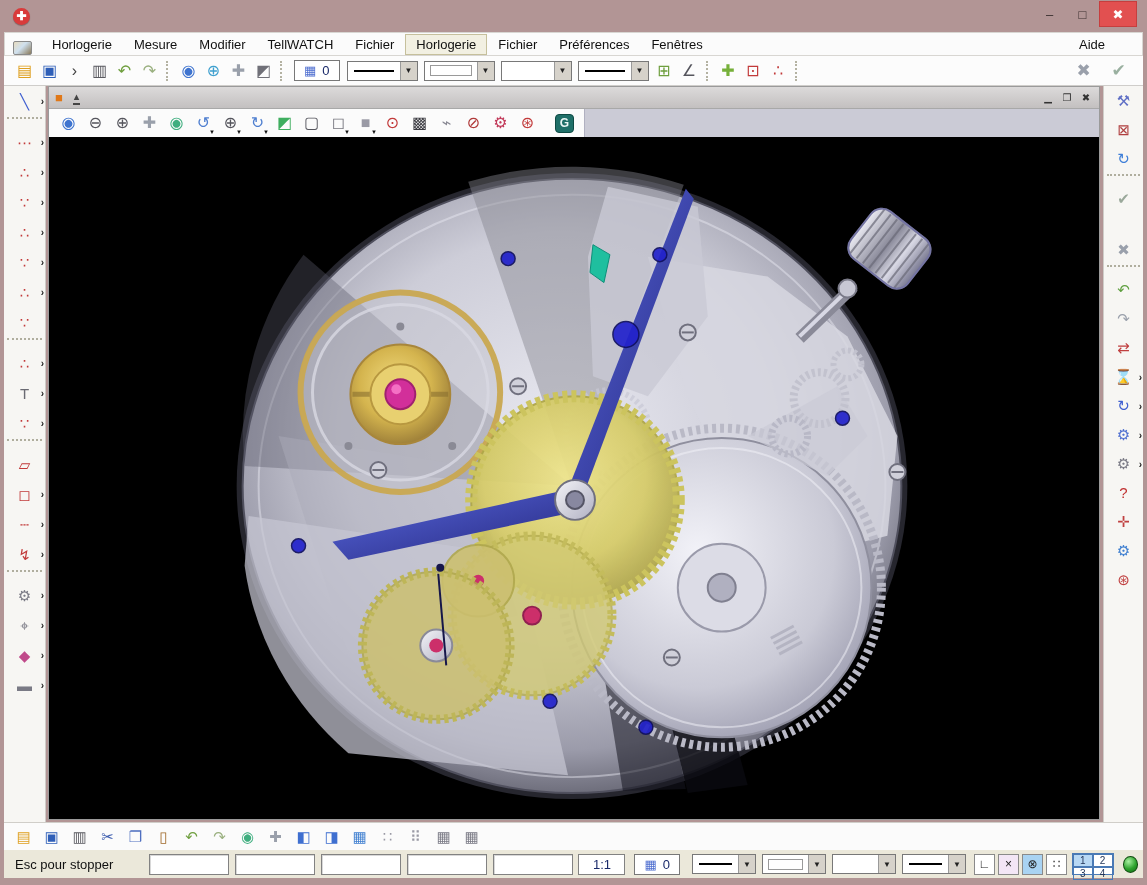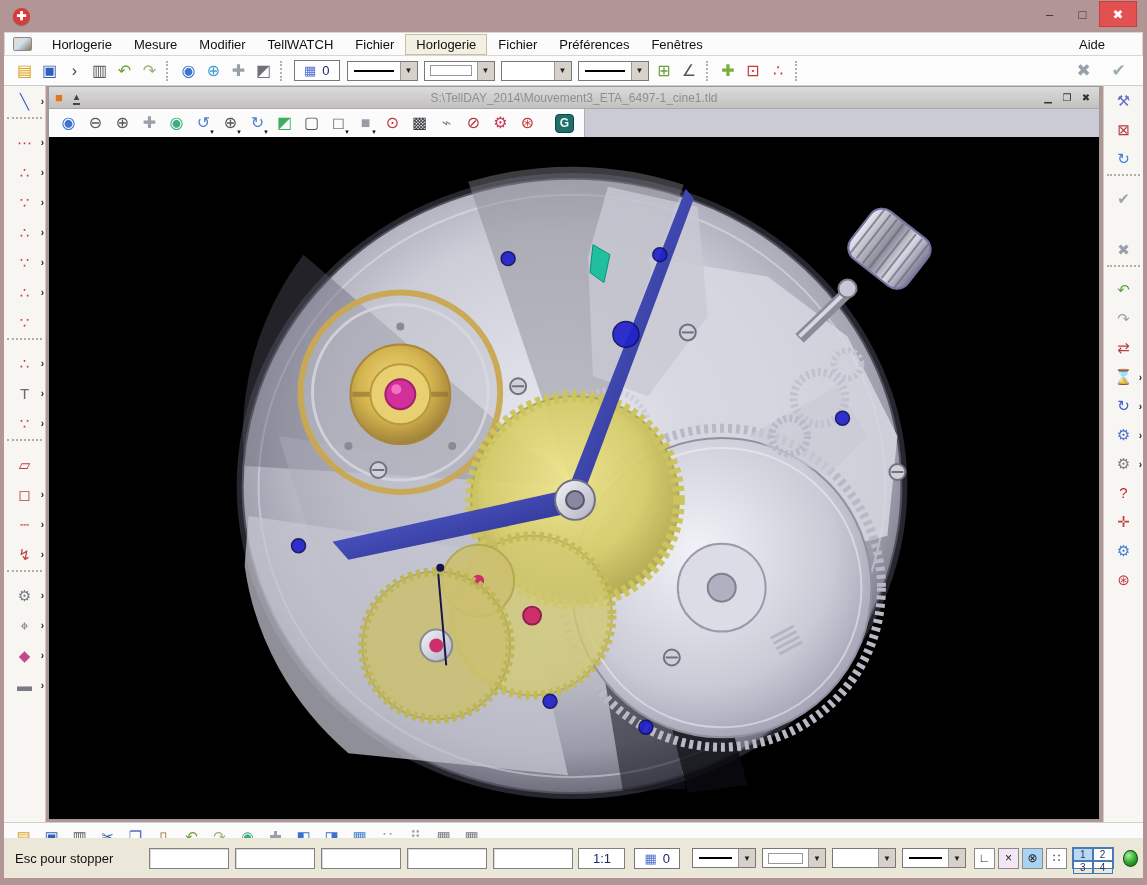--- a/index.html
+++ b/index.html
@@ -18,21 +18,21 @@
                color:#fff; font-size:12px; font-weight:bold; display:flex; align-items:center; justify-content:center;
                box-shadow:0 1px 1px rgba(0,0,0,.3); }
   .title-text { position:absolute; left:0; right:0; text-align:center; font-size:15px; color:#332b2b; white-space:pre; }
   .win-controls { margin-left:auto; display:flex; align-items:flex-start; height:100%; padding-top:1px; margin-right:10px; position:relative; z-index:2; }
   .win-btn { width:33px; height:26px; display:flex; align-items:center; justify-content:center;
              font-size:13px; color:#3a2e2e; background:transparent; border:none; }
   .win-btn.close { background:#e25050; color:#fff; width:38px; border:1px solid #c63e3e; }
 
   
   .menubar { position:absolute; top:32px; left:4px; right:4px; height:24px; background:#fbfbfb;
-             border:1px solid #d8d6d2; display:flex; align-items:center; }
+             border:1px solid #d8d6d2; display:flex; align-items:flex-end; }
   .menu-app-icon { width:19px; height:14px; margin:0 9px 0 8px;
                    background:linear-gradient(135deg,#e8dcc0 0%,#cfe0ee 45%,#8a7a5a 100%);
                    border:1px solid #8a8a8a; border-radius:2px; }
   .menu-item { padding:3px 11px; color:#101010; cursor:default; }
   .menu-item.active { background:#f2f0e2; border:1px solid #c6c09c; padding:2px 10px; }
   .menubar-right { margin-left:auto; display:flex; align-items:center; gap:16px; padding-right:10px; }
   .aim-logo { font-size:15px; font-weight:bold; font-style:italic; letter-spacing:1px; }
 
   
   .toolbar-top { position:absolute; top:56px; left:4px; right:4px; height:30px; background:#fcfcfc;
@@ -83,21 +83,21 @@
   .side-chevron { position:absolute; right:1px; top:50%; transform:translateY(-50%); font-size:10px; color:#1a1a1a; font-weight:bold; }
   .side-sep { height:9px; margin:1px 3px; border-top:2px dotted #b0ae9e; }
   .gap-row { height:22px; }
 
   
   .toolbar-bottom { position:absolute; left:4px; right:4px; bottom:35px; height:28px; background:#fbfbfb;
                     border-top:1px solid #d0cec9; display:flex; align-items:center; padding-left:10px; gap:9px; }
   .bt-icon { width:19px; height:20px; font-size:15px; }
 
   
-  .statusbar { position:absolute; left:4px; right:4px; bottom:7px; height:40px; background:#ebe8da;
+  .statusbar { position:absolute; left:4px; right:4px; bottom:7px; height:28px; background:#ebe8da;
                display:flex; align-items:center; padding:0 5px; gap:5px; font-size:13px; }
   .esc-label { width:150px; padding-left:6px; color:#111; }
   .status-input { width:80px; height:21px; background:#fff; border:1px solid #828282;
                   box-shadow:inset 1px 1px 0 #d8d8d8; }
   .ratio-box { width:52px; height:21px; background:#fff; border:1px solid #828282; display:flex;
                align-items:center; justify-content:center; color:#1a2a6a; }
   .statusbar .chip { height:21px; }
   .statusbar .combo { width:64px; }
   .sb-btn { width:21px; height:21px; border:1px solid #8a8a8a; display:flex; align-items:center; justify-content:center;
             font-size:12px; color:#222; }
@@ -390,21 +390,20 @@
     <div class="side-row">
       <span class="glyph" style="color: rgb(192, 64, 64);">⊛</span>
 
     </div>
 </div>
 
 <div class="mdi">
   <div class="mdi-title">
     <span class="mdi-cube" style="color:#e07818">■</span>
     <span class="mdi-eject">▴</span>
-    <span class="mdi-path">S:\TellDAY_2014\Mouvement3_ETA_6497-1_cine1.tld</span>
     <span class="mdi-controls">
       <button class="mdi-btn">
           <span>▁</span>
         </button>
         <button class="mdi-btn">
           <span>❐</span>
         </button>
         <button class="mdi-btn">
           <span>✖</span>
         </button>

